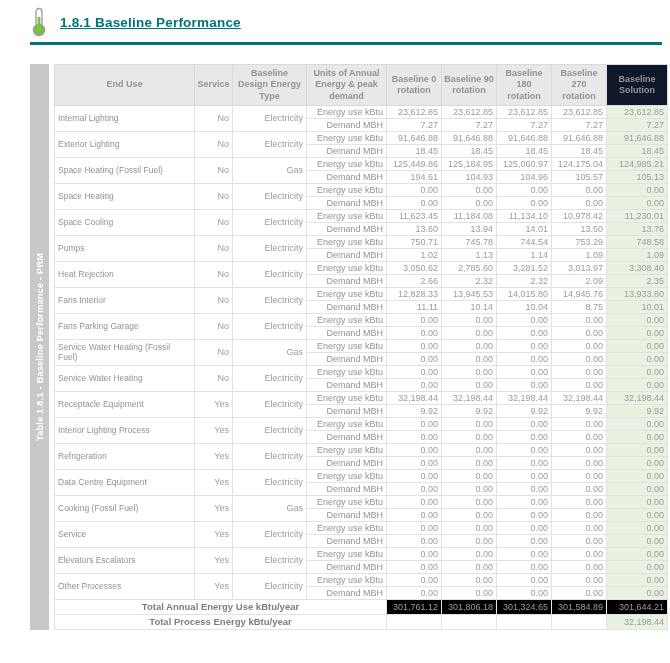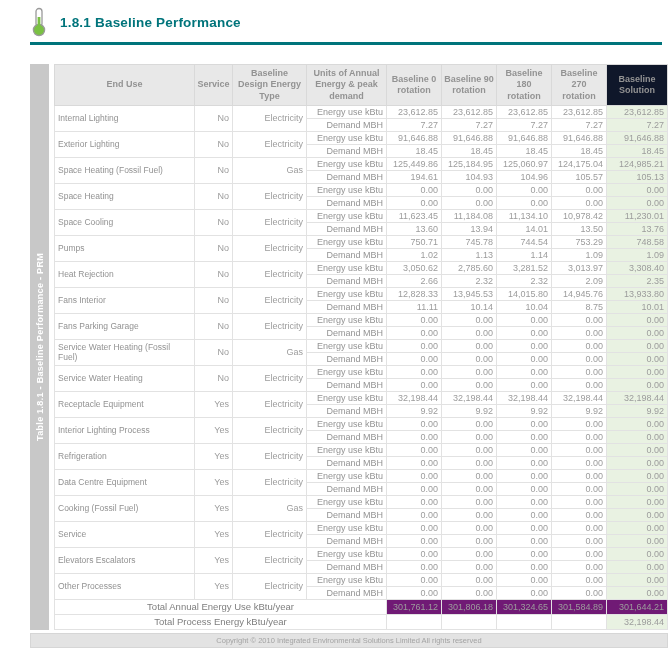--- a/index.html
+++ b/index.html
@@ -1,39 +1,39 @@
 <!DOCTYPE html>
 <html><head>
 <meta charset="utf-8">
 <style>
   html,body{margin:0;padding:0;background:#fff;}
   body{width:670px;height:663px;font-family:"Liberation Sans",sans-serif;overflow:hidden;}
   .page{position:relative;width:670px;height:663px;}
   .page-header{display:flex;align-items:center;gap:12px;padding:7px 0 0 30px;}
   .thermo{width:18px;height:30px;display:inline-block;}
-  .title{margin:0;font-size:13.5px;font-weight:bold;color:#00747b;letter-spacing:.2px;}
+  .title{margin:0;font-size:13.5px;font-weight:bold;color:#00747b;letter-spacing:.2px;text-decoration:underline;}
   .rule{height:3px;background:#00747b;margin:5px 8px 0 30px;}
   .content{display:flex;margin:19px 2px 0 30px;}
   .side-tab{width:20px;background:#c8c8c8;display:flex;align-items:center;justify-content:center;margin-right:5px;cursor:pointer;}
   .side-label{writing-mode:vertical-rl;transform:rotate(180deg);color:#ffffff;font-size:9px;font-weight:bold;white-space:nowrap;letter-spacing:.3px;}
   table{border-collapse:collapse;table-layout:fixed;width:613px;font-size:9px;}
   col.c1{width:140px}col.c2{width:38px}col.c3{width:74px}col.c4{width:80px}
   col.cr{width:55px}col.c9{width:61px}
   th{background:#e8e8e8;color:#939393;font-weight:bold;font-size:9px;line-height:1.25;padding:3px 2px;border:1px solid #d9d9d9;vertical-align:middle;text-align:center;}
   th.solution-col{background:#0f172a;}
   th:nth-child(2){word-break:break-all;}
   td{border:1px solid #e2e2e2;padding:0 3px;height:12px;line-height:12px;color:#9c9c9c;overflow:hidden;white-space:nowrap;}
   td.c-enduse{text-align:left;color:#929292;white-space:normal;line-height:10px;font-size:8.5px;}
   td.c-process,td.c-type{text-align:right;}
   td.c-unit{text-align:right;color:#949494;}
   td.c-num{text-align:right;}
   td.solution{background:#e9f2e2;}
   tr.total-row td{height:14px;line-height:14px;}
-  td.total-label{text-align:center;color:#7e7e7e;font-size:9.5px;background:#fff;}
-  tr.totals-annual td.val{background:#701a75;}
+  td.total-label{text-align:center;color:#7e7e7e;font-size:9.5px;background:#fff;font-weight:bold;}
+  tr.totals-annual td.val{background:#000000;}
   tr.totals-process td.val{background:#ffffff;}
   tr.totals-process td.val.solution{background:#e9f2e2;}
   .footer{margin:3px 2px 0 30px;background:#e3e3e3;border:1px solid #d6d6d6;text-align:center;font-size:7.5px;color:#a3a3a3;padding:2px 0;}
 </style>
 </head>
 <body>
 
 <div class="page">
 
   <div class="page-header">
@@ -454,17 +454,14 @@
             <td class="c-num val"></td>
             <td class="c-num val"></td>
             <td class="c-num val"></td>
             <td class="c-num val"></td>
             <td class="c-num val solution">32,198.44</td>
           </tr>
         </tbody>
     </table>
   </div>
 
-  <div class="footer">
-    <span>Copyright © 2010 Integrated Environmental Solutions Limited All rights reserved</span>
-  </div>
 
 </div>
 
 </body></html>

